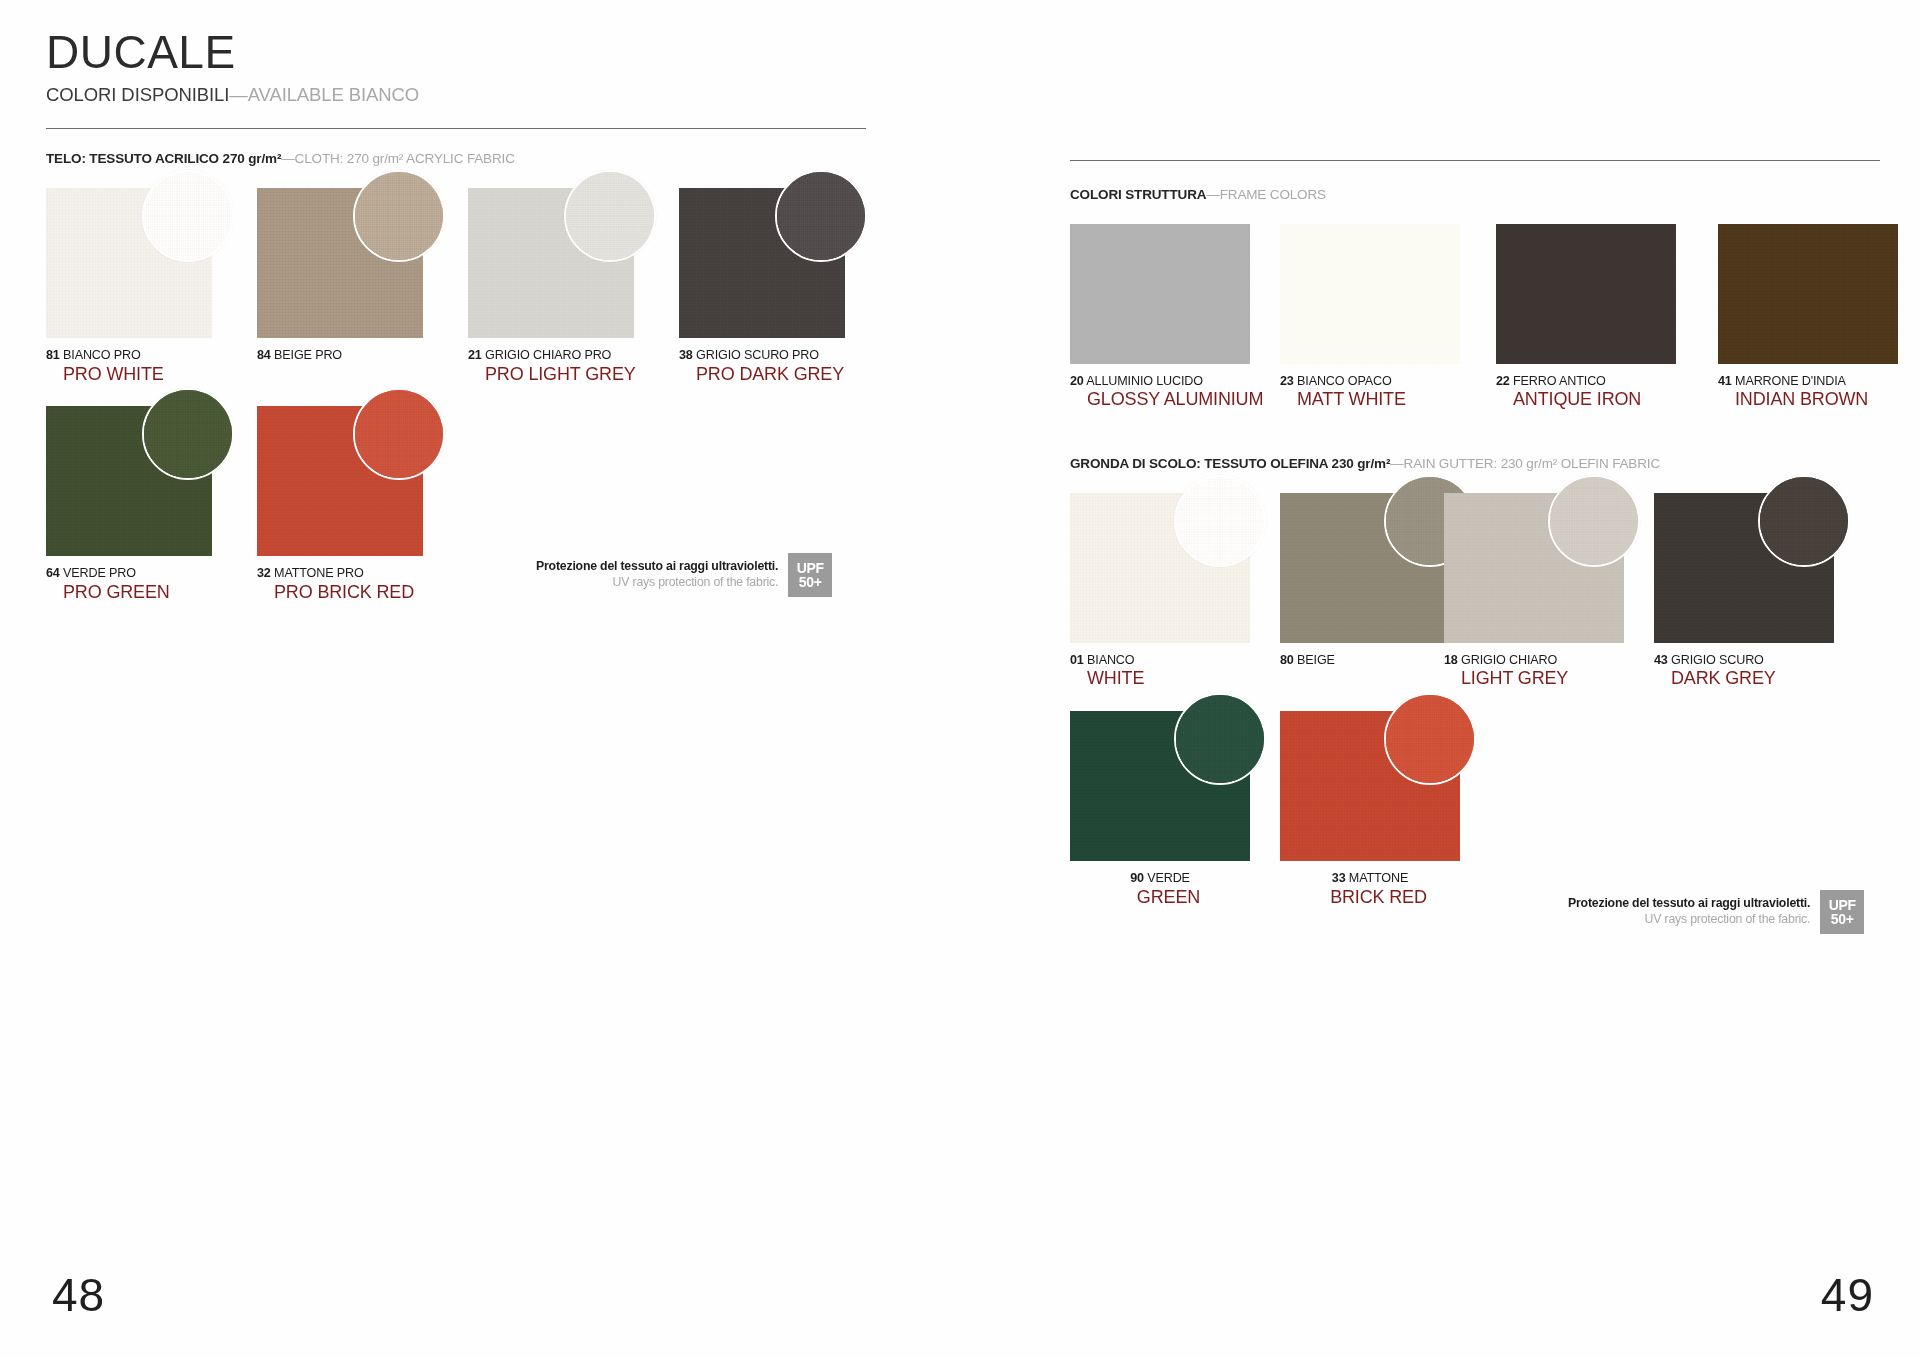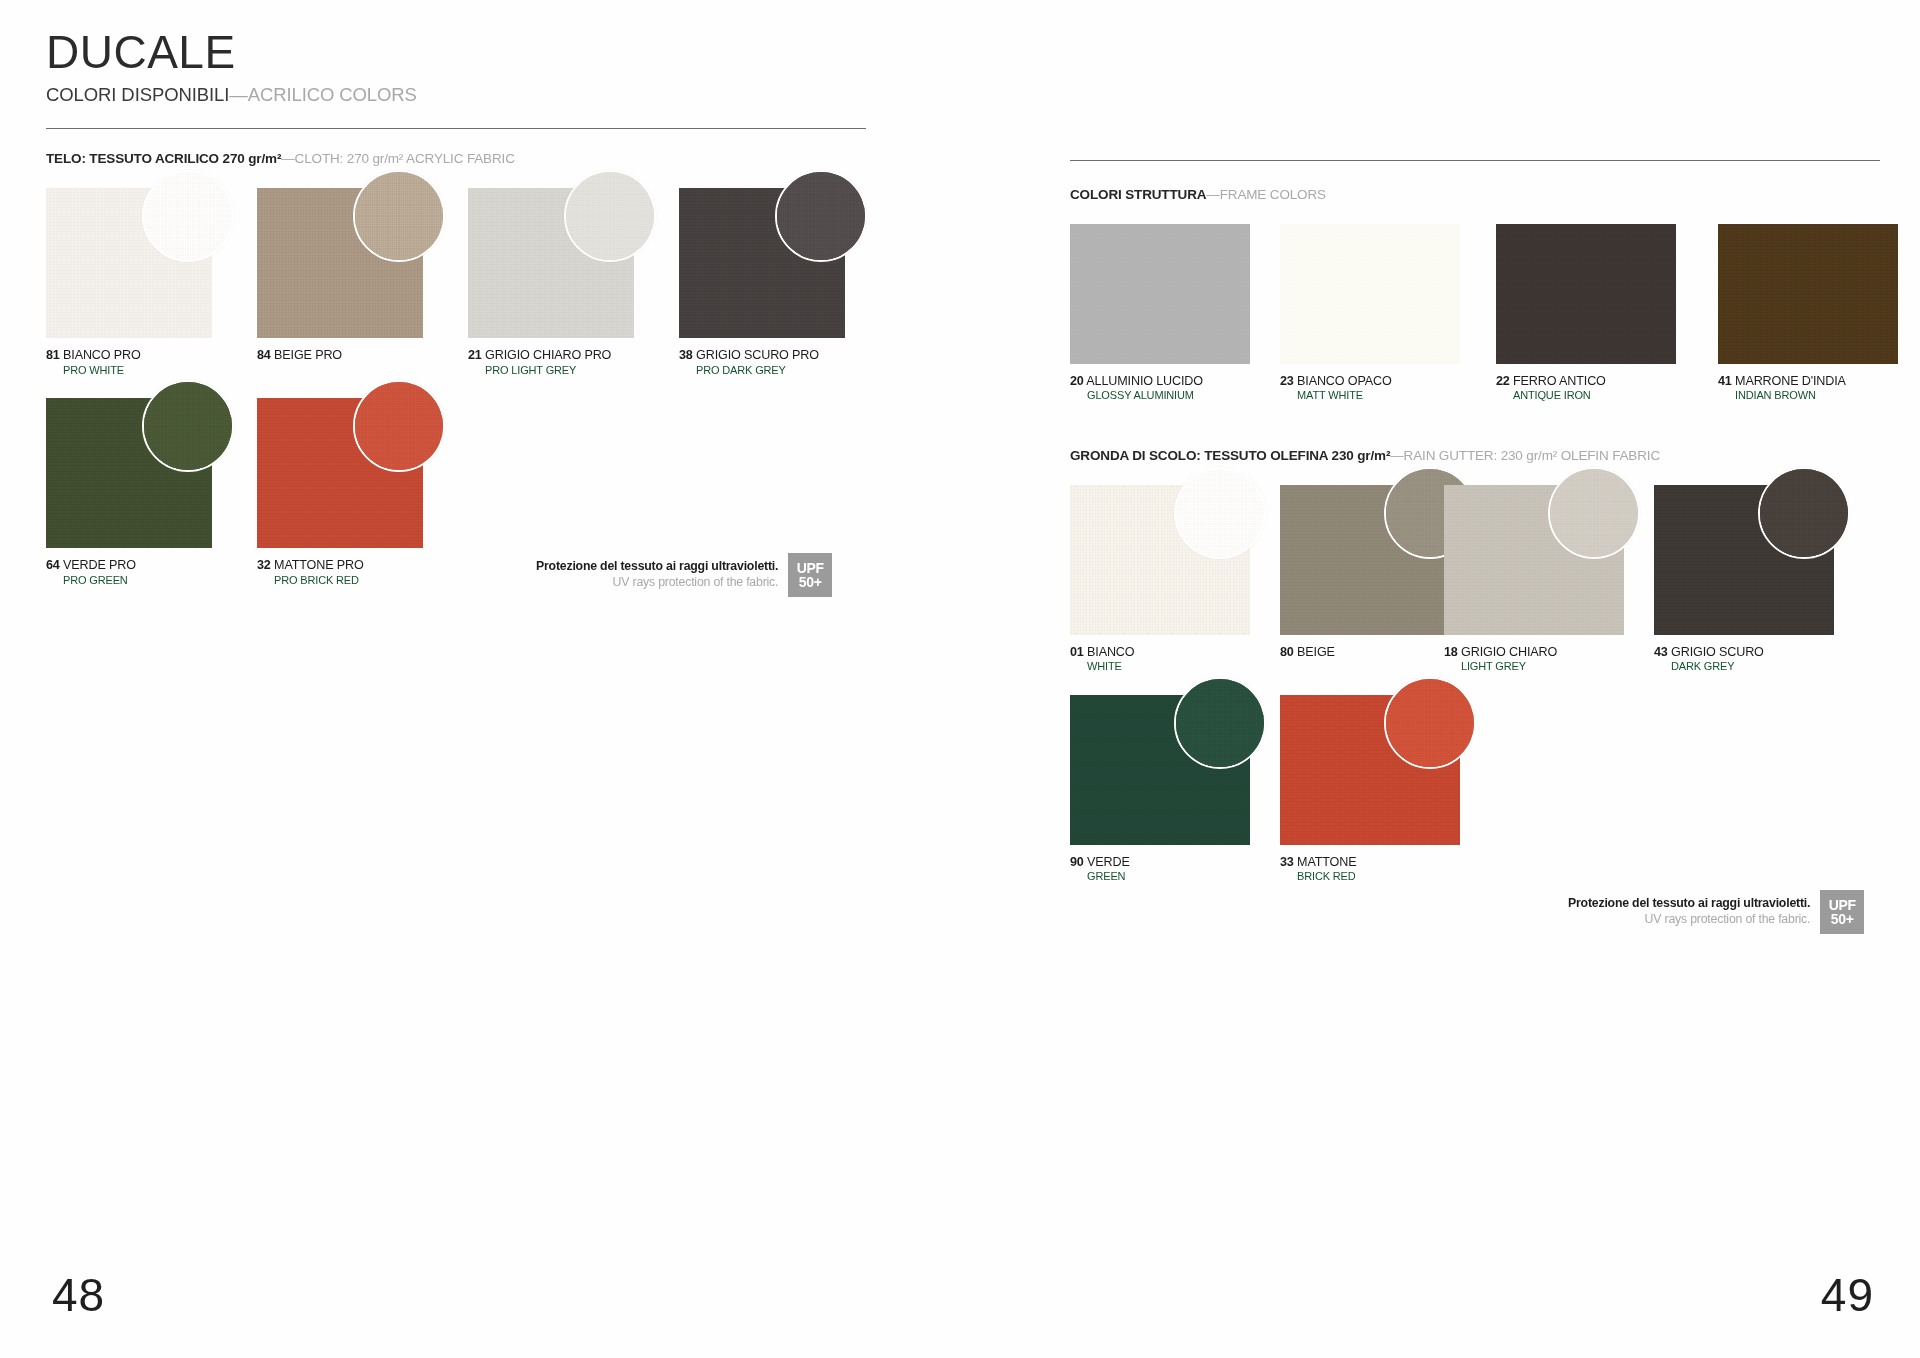--- a/index.html
+++ b/index.html
@@ -78,21 +78,21 @@
     box-shadow: 0 0 0 0.5px rgba(0,0,0,0.05);
   }
   .mag-fill {
     position: absolute; left:0; top:0; right:0; bottom:0;
     background-size: 11px 11px, 11px 11px, 100% 100%;
   }
 
   .lbl { margin-top: 7px; line-height: 1.15; white-space: nowrap; }
   .lbl .it { font-size: 12.6px; color: #1c1c1c; letter-spacing: -0.15px; }
   .lbl .it b { font-weight: 700; }
-  .lbl .en { display:block; font-size: 11px; color: #14532d; letter-spacing: -0.15px; padding-left: 17px; }
+  .lbl .en { display:block; font-size: 18px; color: #7f1d1d; letter-spacing: -0.15px; padding-left: 17px; }
 
   
   .uv-note {
     position: absolute;
     display: flex;
     align-items: center;
     gap: 10px;
   }
   .uv-text { text-align: right; line-height: 1.3; }
   .uv-text .it { font-size: 12.3px; color: #1d1d1d; font-weight: 600; letter-spacing: -0.2px; display: block; }
@@ -124,21 +124,21 @@
 </head>
 <body>
 
 <div class="page">
 
   <div class="left-col">
 
     <h1 class="title">DUCALE</h1>
 
     <div class="subtitle">
-      <span>COLORI DISPONIBILI</span><span class="en">—</span><span class="en">ACRILICO COLORS</span>
+      <span>COLORI DISPONIBILI</span><span class="en">—</span><span class="en">AVAILABLE BIANCO</span>
     </div>
 
     <div class="rule"></div>
 
     <div style="margin-top:22px" class="sec-head">
       <span>TELO: TESSUTO ACRILICO 270 gr/m²</span><span class="en">—</span><span class="en">CLOTH: 270 gr/m² ACRYLIC FABRIC</span>
     </div>
 
     <div class="grid" id="cloth-grid" style="margin-top:22px">
         <div class="row" style="margin-top: 0px;">
@@ -287,21 +287,21 @@
           <div class="cell" style="margin-right: 16px; width: 180px;">
             <div class="swatch" style="width: 180px; height: 150px;">
               <div class="sw-fill" style="background-image: repeating-linear-gradient(0deg, rgba(74, 67, 62, 0.2) 0px, rgba(74, 67, 62, 0.2) 1px, transparent 1px, transparent 2px), repeating-linear-gradient(90deg, rgba(74, 67, 62, 0.18) 0px, rgba(74, 67, 62, 0.18) 1px, transparent 1px, transparent 2px), linear-gradient(rgb(59, 53, 49), rgb(59, 53, 49)); background-size: 3px 3px, 3px 3px, 100% 100%; background-color: rgb(59, 53, 49);"></div>
               <div class="magnifier" style="width: 92px; height: 92px; left: 104px; top: -18px;">
                 <div class="mag-fill" style="background-image: repeating-linear-gradient(0deg, rgba(59, 53, 49, 0.2) 0px, rgba(59, 53, 49, 0.2) 1px, transparent 1px, transparent 2px), repeating-linear-gradient(90deg, rgba(59, 53, 49, 0.18) 0px, rgba(59, 53, 49, 0.18) 1px, transparent 1px, transparent 2px), linear-gradient(rgb(74, 67, 62), rgb(74, 67, 62)); background-size: 11px 11px, 11px 11px, 100% 100%; background-color: rgb(74, 67, 62);"></div>
               </div>
             </div>
             <div class="lbl"><span class="it"><b>43</b> GRIGIO SCURO</span><span class="en">DARK GREY</span></div>
           </div>
         </div>
-        <div class="row" style="margin-top: 22px;">
+        <div class="row" style="margin-top: 22px; text-align: center;">
           <div class="cell" style="margin-right: 30px; width: 180px;">
             <div class="swatch" style="width: 180px; height: 150px;">
               <div class="sw-fill" style="background-image: repeating-linear-gradient(0deg, rgba(43, 82, 64, 0.2) 0px, rgba(43, 82, 64, 0.2) 1px, transparent 1px, transparent 2px), repeating-linear-gradient(90deg, rgba(43, 82, 64, 0.18) 0px, rgba(43, 82, 64, 0.18) 1px, transparent 1px, transparent 2px), linear-gradient(rgb(31, 67, 53), rgb(31, 67, 53)); background-size: 3px 3px, 3px 3px, 100% 100%; background-color: rgb(31, 67, 53);"></div>
               <div class="magnifier" style="width: 92px; height: 92px; left: 104px; top: -18px;">
                 <div class="mag-fill" style="background-image: repeating-linear-gradient(0deg, rgba(31, 67, 53, 0.2) 0px, rgba(31, 67, 53, 0.2) 1px, transparent 1px, transparent 2px), repeating-linear-gradient(90deg, rgba(31, 67, 53, 0.18) 0px, rgba(31, 67, 53, 0.18) 1px, transparent 1px, transparent 2px), linear-gradient(rgb(43, 82, 64), rgb(43, 82, 64)); background-size: 11px 11px, 11px 11px, 100% 100%; background-color: rgb(43, 82, 64);"></div>
               </div>
             </div>
             <div class="lbl"><span class="it"><b>90</b> VERDE</span><span class="en">GREEN</span></div>
           </div>
           <div class="cell" style="margin-right: 30px; width: 180px;">

